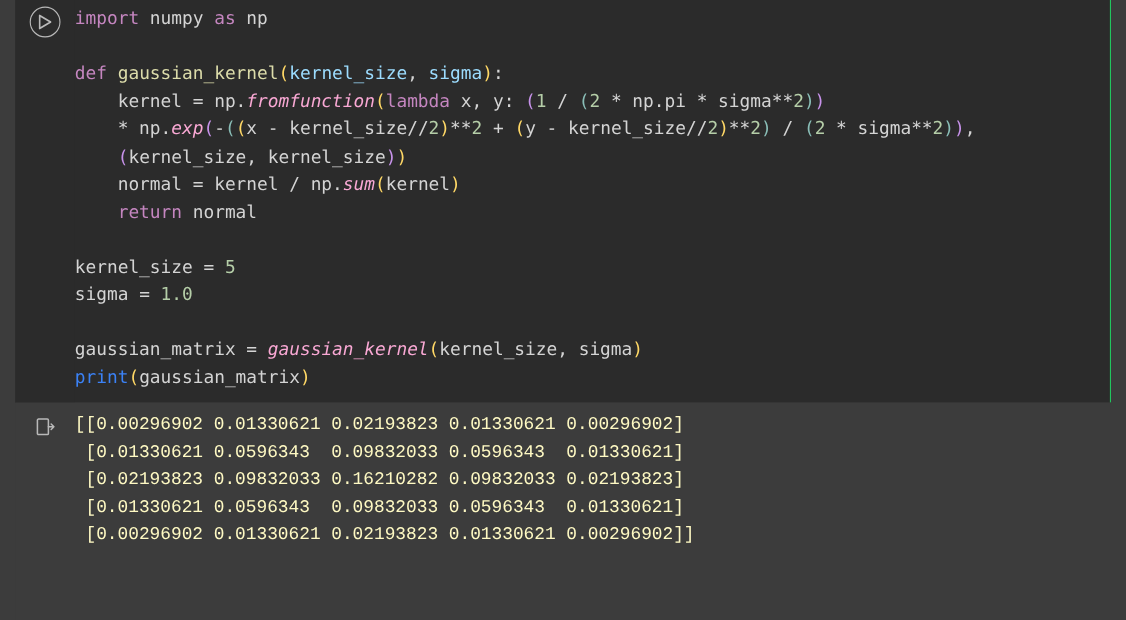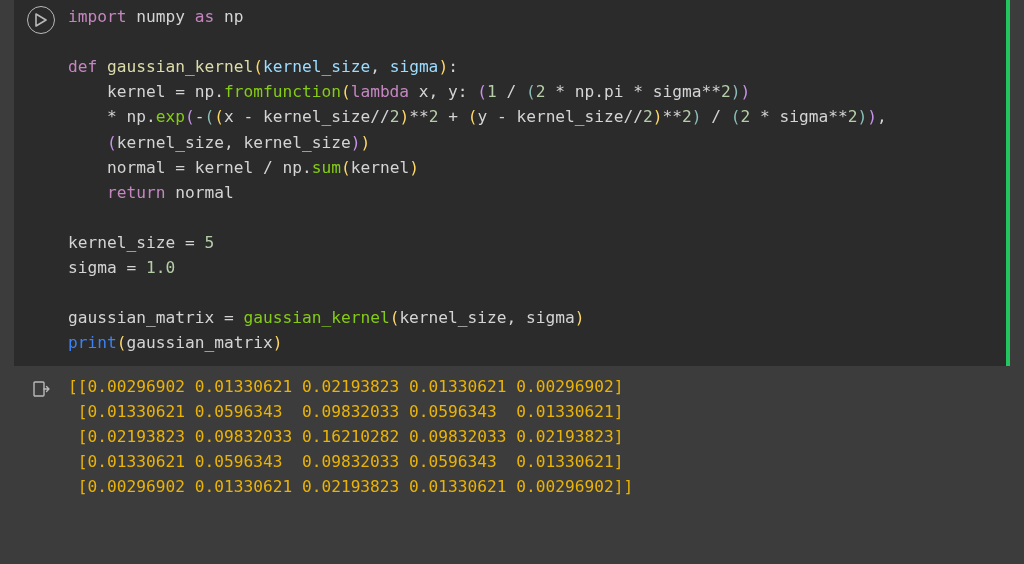--- a/index.html
+++ b/index.html
@@ -21,21 +21,21 @@
     background: #3c3c3c;
   }
   .content-area {
     flex: 1;
     display: flex;
     flex-direction: column;
   }
   .code-row {
     display: flex;
     background: #2b2b2b;
-    border-right: 4px solid #22c55e;
+    border-right: 1px solid #22c55e;
     margin-right: 14px;
   }
   .gutter {
     width: 54px;
     flex: none;
     padding-top: 6px;
     background: #2b2b2b;
     display: flex;
     justify-content: center;
     align-items: flex-start;
@@ -60,21 +60,21 @@
   .code-line { min-height: 1.55em; }
   .tk-kw { color: #c586c0; }
   .tk-func { color: #dcdcaa; }    
   .tk-param { color: #9cdcfe; }
   .tk-var { color: #d4d4d4; }
   .tk-num { color: #b5cea8; }
   .tk-op { color: #d4d4d4; }
   .tk-paren { color: #ffd866; }
   .tk-paren2 { color: #c792ea; }
   .tk-paren3 { color: #8abeb7; }
-  .tk-call { color: #84cc16; }
+  .tk-call { color: #f9a8d4; font-style: italic; }
   .tk-builtin { color: #3b82f6; }
 
   .output-row {
     display: flex;
     background: #3c3c3c;
     flex: 1;
     padding-top: 8px;
   }
   .output-gutter {
     width: 54px;
@@ -83,23 +83,24 @@
     justify-content: center;
     align-items: flex-start;
     padding-top: 4px;
   }
   .toggle-output-icon {
     color: #b9b9b9;
     font-size: 18px;
   }
   .output-text {
     flex: 1;
-    color: #eab308;
+    color: #fef9c3;
     white-space: pre;
     padding-left: 0;
+    font-family: Liberation Mono, monospace;
   }
   .output-line { min-height: 1.55em; }
 </style>
 </head>
 <body>
 
 <div class="container">
   <div class="left-margin"></div>
   <div class="content-area">
     <div class="code-row">

